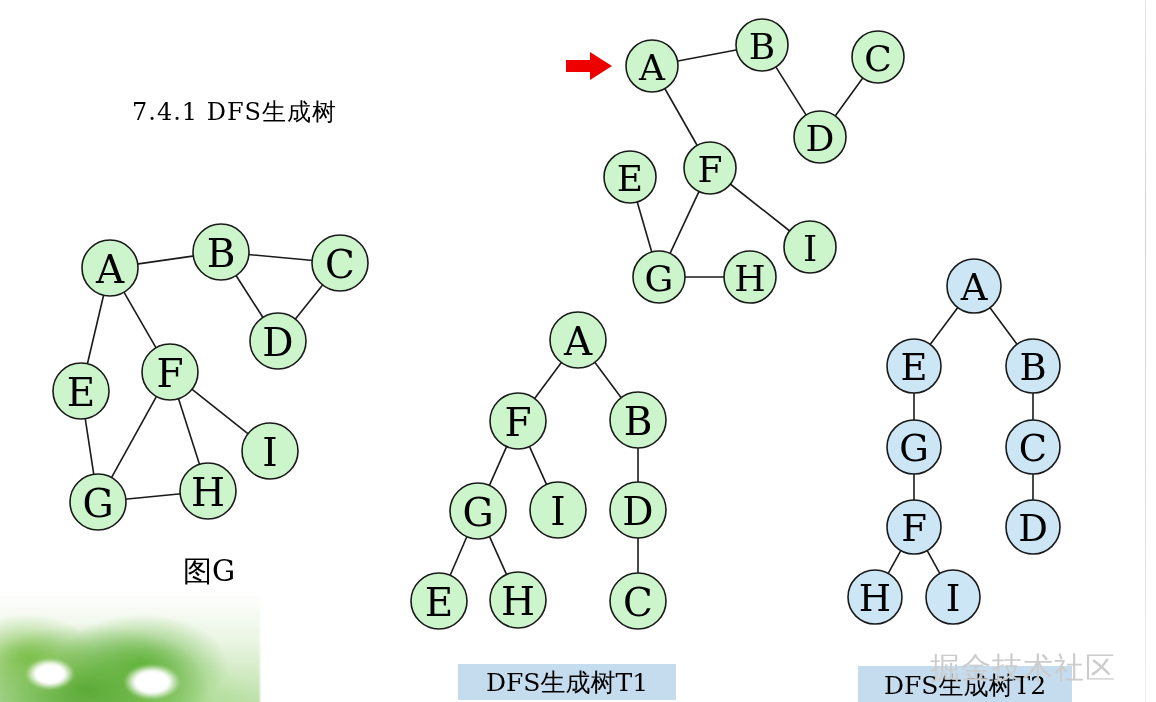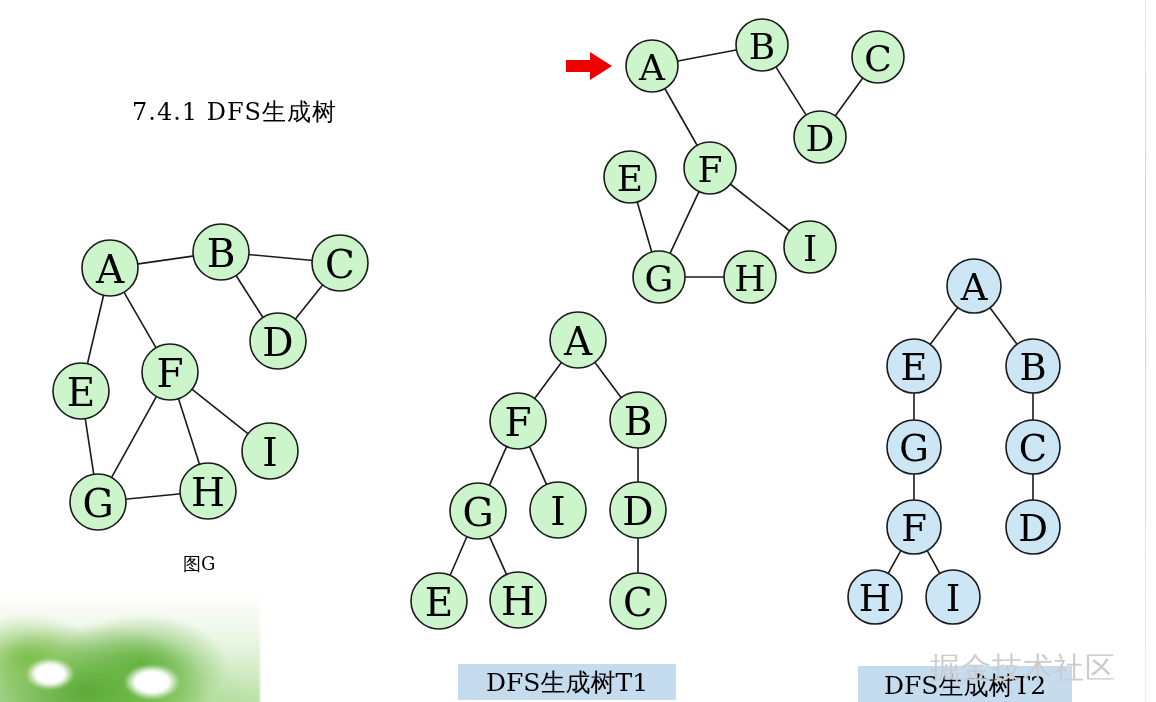--- a/index.html
+++ b/index.html
@@ -73,21 +73,21 @@
     font-family:"DejaVu Serif",serif;
     font-size:25px;
     display:flex;align-items:center;justify-content:center;
     white-space:nowrap;
     margin-top:26px;
   }
   #caption-t1{left:458px;top:638px;width:218px;height:36px;}
   #caption-t2{left:858px;top:640px;width:214px;height:38px;}
   .plain-caption{
     position:absolute;left:183px;top:552px;
-    font-size:18px;color:#000;
+    font-size:29px;color:#000;
     font-family:"DejaVu Serif",serif;white-space:nowrap;
   }
 </style>
 </head>
 <body>
 
 <div id="slide">
 
   <div class="right-rule"></div>
 

